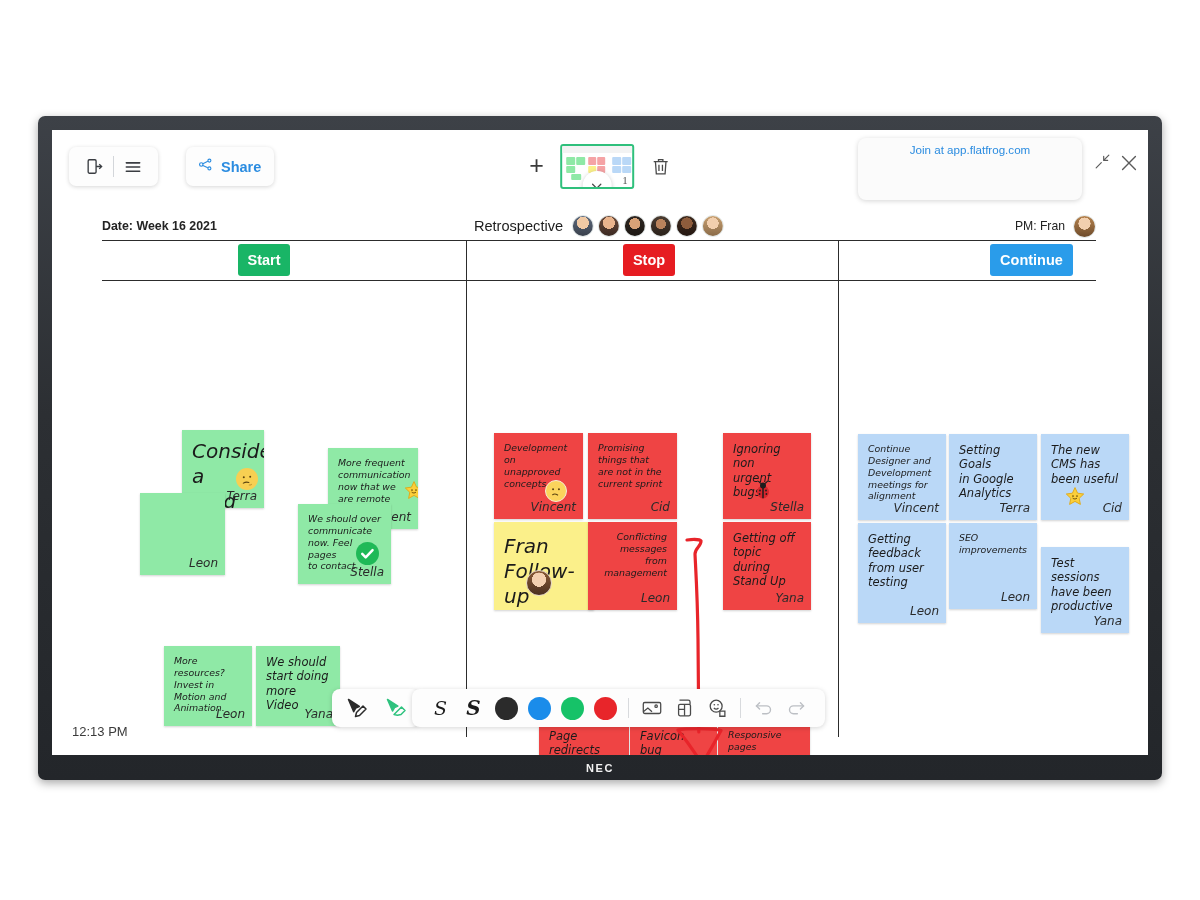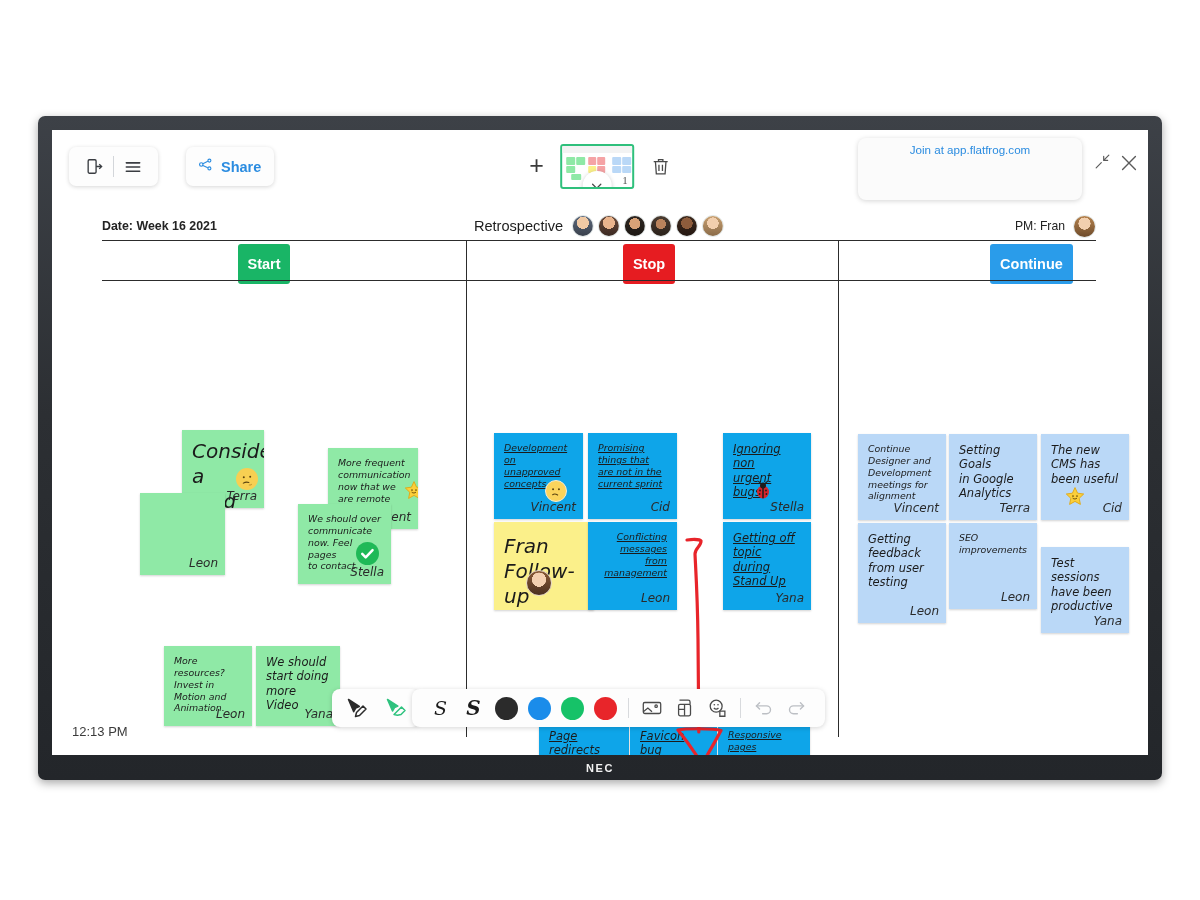--- a/index.html
+++ b/index.html
@@ -132,21 +132,21 @@
   .av i { position: absolute; inset: 0; display: block; }
   #meta-right { position: absolute; right: 0; display: flex; align-items: center; gap: 8px; }
   #pm-label { font-size: 12.2px; color: #242424; }
 
   
   .col-divider { position: absolute; top: 29px; bottom: 18px; width: 1.3px; background: #2c2c2c; }
   #div1 { left: 414px; }
   #div2 { left: 786px; }
 
   .col-head {
-    position: absolute; top: 32px; height: 40px;
+    position: absolute; top: 32px; height: 32px;
     display: flex; align-items: center; justify-content: center;
     border-radius: 3px; color: #fff; font-size: 14.5px; font-weight: 600;
     cursor: pointer;
   }
   #head-start { left: 186px; width: 52px; background: #19b566; }
   #head-stop  { left: 571px; width: 52px; background: #e61c21; }
   #head-continue { left: 938px; width: 83px; background: #2a9cea; }
 
   #head-rule {
     position: absolute; left: 50px; right: 52px; top: 68px; height: 1.3px; background: #2c2c2c;
@@ -163,21 +163,21 @@
     line-height: 1.26;
     overflow: hidden;
   }
   .note .txt { display: block; white-space: pre-line; }
   .note .author {
     position: absolute; right: 7px; bottom: 4px;
     font-size: 12px; color: #2a2a2a; font-style: italic;
   }
   .note .emoji { position: absolute; font-style: normal; }
   .n-green { background: #8fe9a6; }
-  .n-red   { background: #0ea5e9; text-decoration: underline; }
+  .n-red   { background: #ef4444; }
   .n-blue  { background: #bad8f7; }
   .n-yellow{ background: #fbf08a; }
 
   .sm { font-size: 9.4px; }
   .md { font-size: 11.5px; }
   .lg { font-size: 20px; }
 
   .face-emoji {
     width: 22px; height: 22px; border-radius: 50%;
     display: inline-block; position: relative;

